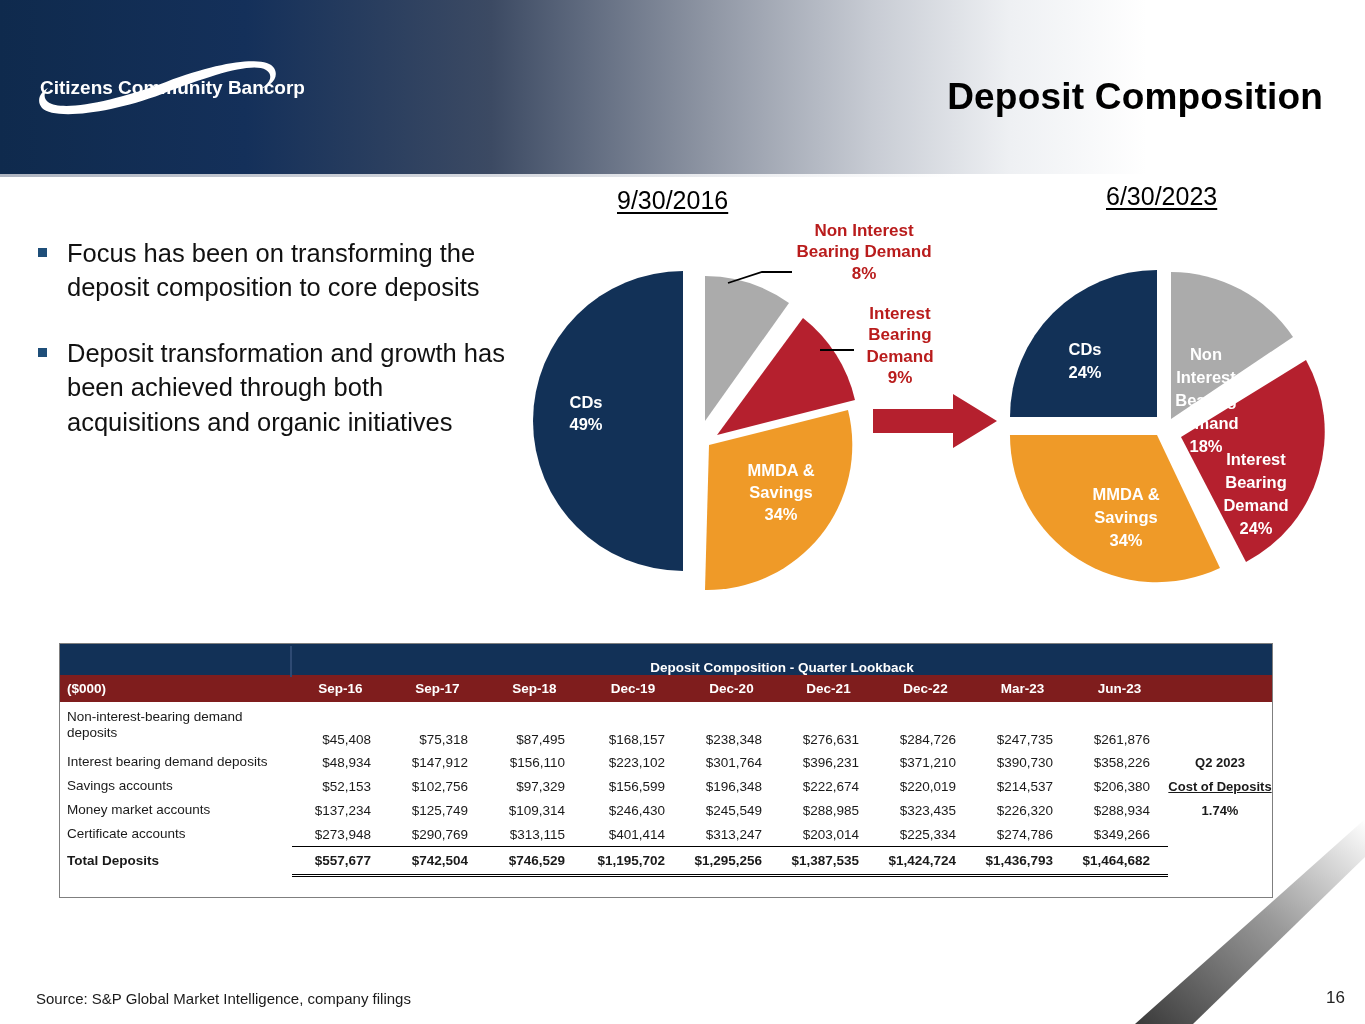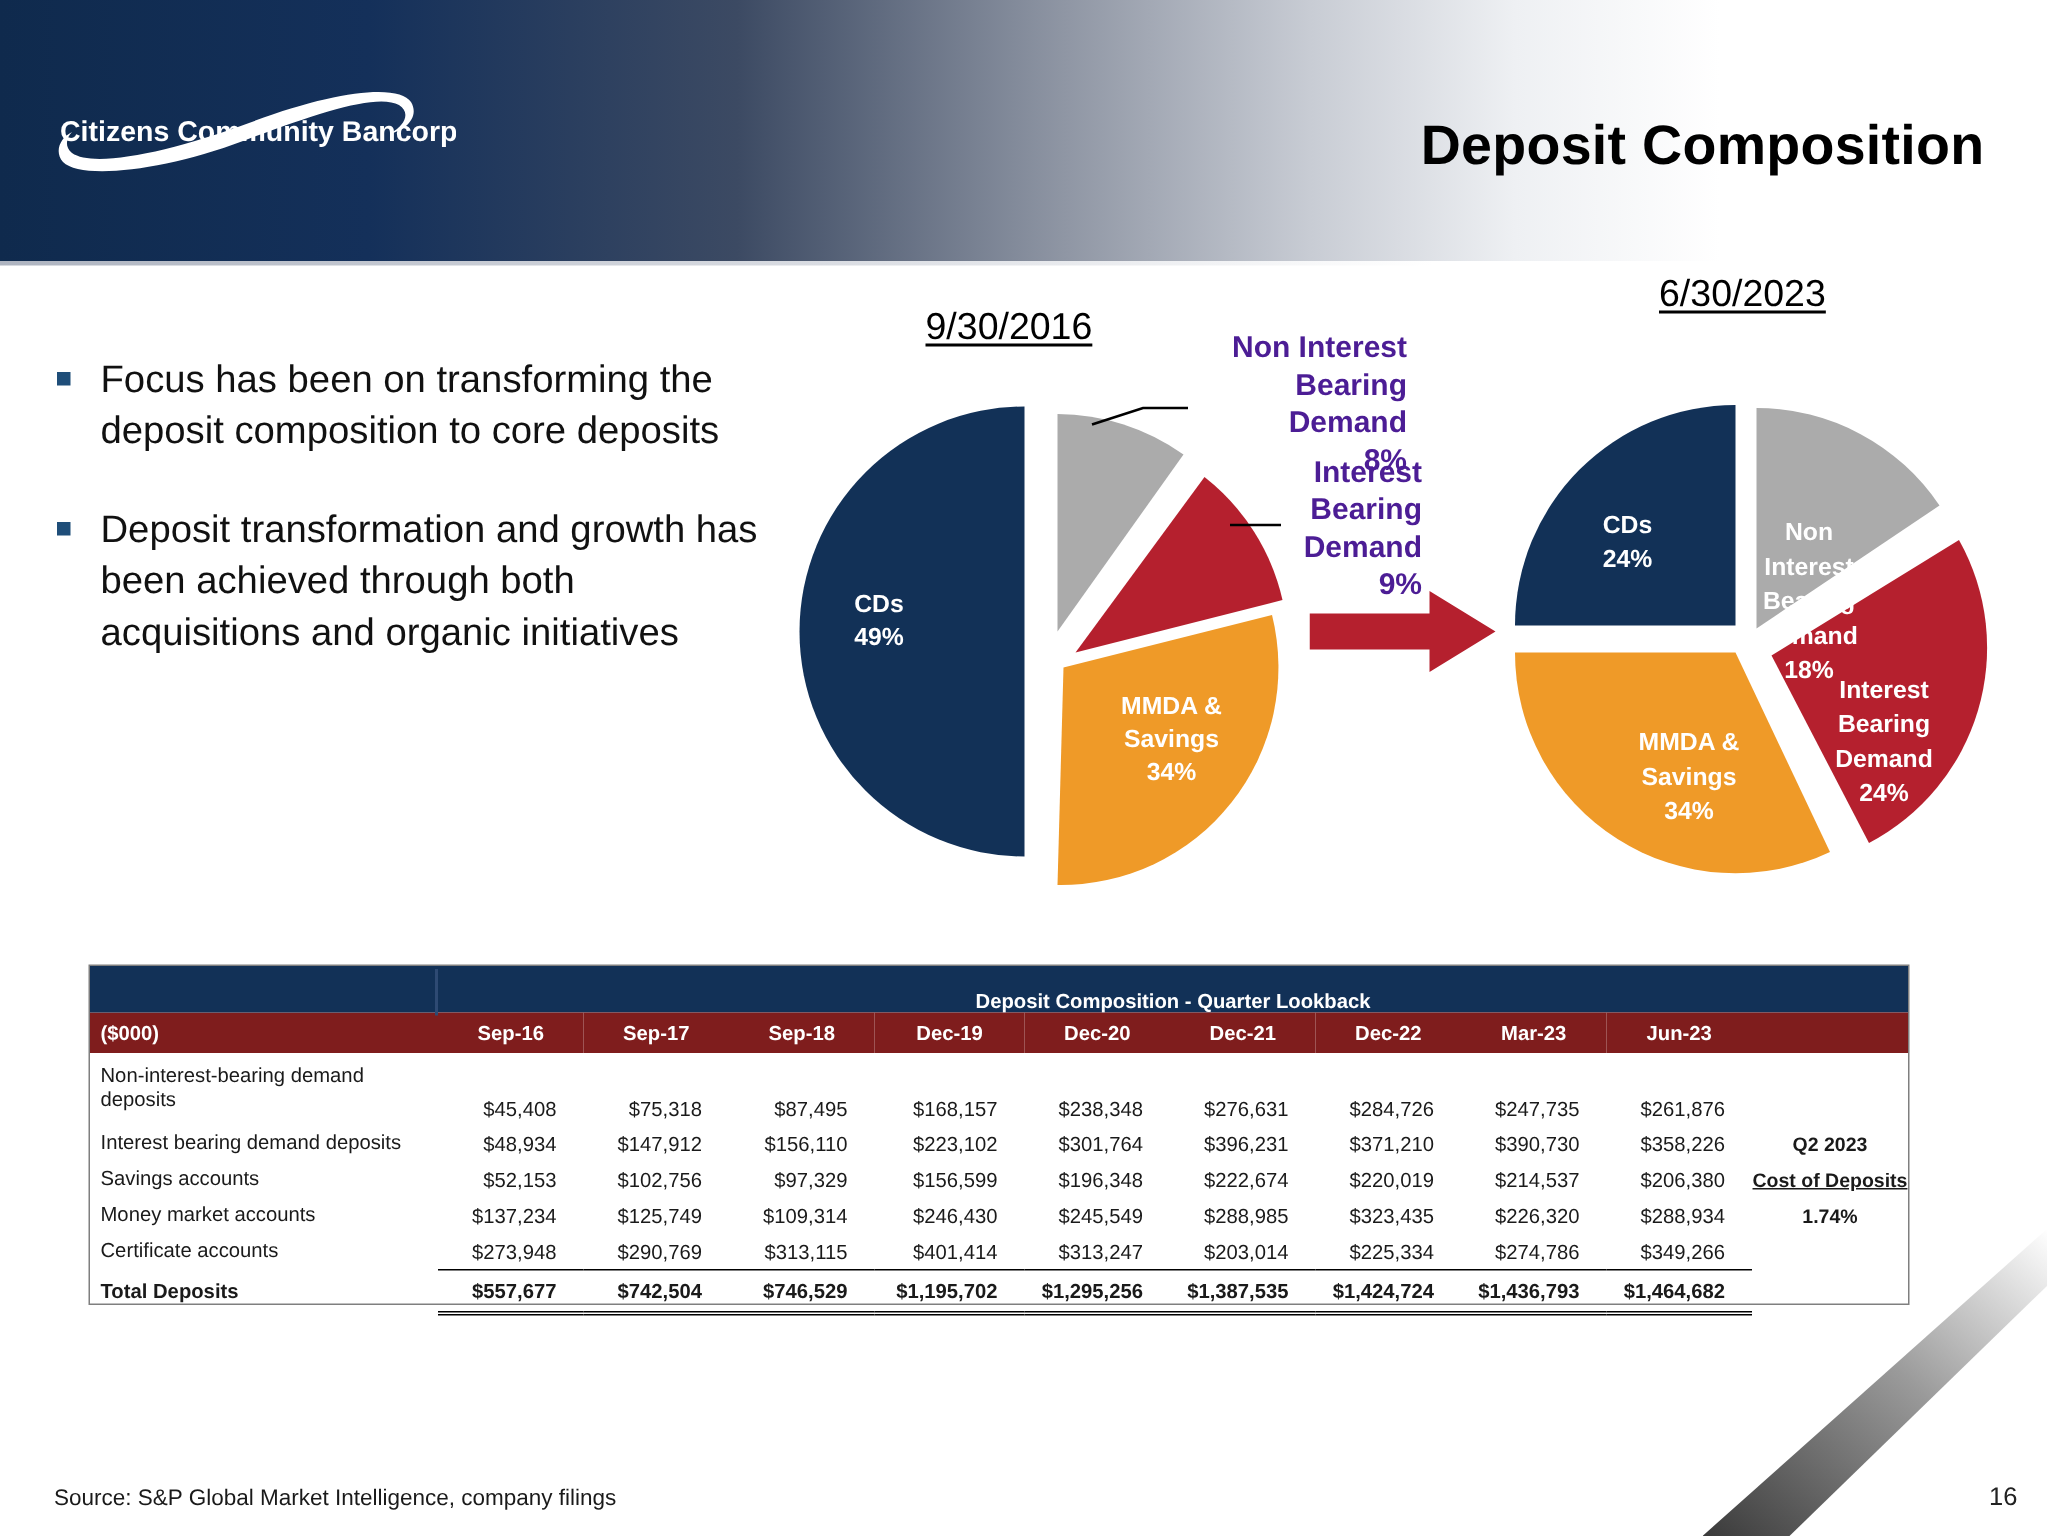--- a/index.html
+++ b/index.html
@@ -20,37 +20,37 @@
 
   
   .bullets{position:absolute;left:38px;top:236px;width:470px;}
   .bullet{display:flex;align-items:flex-start;margin-bottom:32px;}
   .bullet-mark{width:9px;height:9px;background:#1f4e79;margin:12px 20px 0 0;flex:0 0 auto;}
   .bullet-text{font-size:25.5px;line-height:1.34;color:#111;}
 
   
   .pie-date{position:absolute;font-size:25px;color:#000;text-decoration:underline;
       text-underline-offset:3px;white-space:nowrap;}
-  #date-left{left:617px;top:204px;}
+  #date-left{left:617px;top:186px;}
   #date-right{left:1106px;top:182px;}
 
   .pie-wrap{position:absolute;}
   #pie-left{left:520px;top:250px;width:380px;height:350px;}
   #pie-right{left:990px;top:250px;width:360px;height:350px;}
   .pie-wrap svg{display:block;overflow:visible;}
 
-  .callout{position:absolute;font-size:20px;font-weight:bold;line-height:1.25;
-      text-align:right;color:#4c1d95;}
+  .callout{position:absolute;font-size:17px;font-weight:bold;line-height:1.25;
+      text-align:center;color:#b91c1c;}
   #callout-nib{left:790px;top:220px;width:148px;}
   #callout-ib{left:852px;top:303px;width:96px;}
 
   .arrow{position:absolute;left:873px;top:392px;width:125px;height:58px;}
 
   
-  .table-box{position:absolute;left:59px;top:643px;width:1214px;height:227px;
+  .table-box{position:absolute;left:59px;top:643px;width:1214px;height:255px;
       border:1px solid #7f7f7f;background:#fff;box-sizing:border-box;}
   table.dep{border-collapse:collapse;width:100%;table-layout:fixed;
       font-size:13.5px;color:#1a1a1a;}
   table.dep td,table.dep th{padding:0;}
   .hdr-top td{background:#123157;height:31px;color:#fff;font-weight:bold;
       font-size:13.5px;vertical-align:bottom;padding-bottom:4px;}
   .hdr-top td.titlecell{text-align:center;}
   .sep-tick{position:relative;}
   .sep-tick:after{content:"";position:absolute;right:0;top:2px;bottom:-2px;width:2px;
       background:#2e4a73;}

